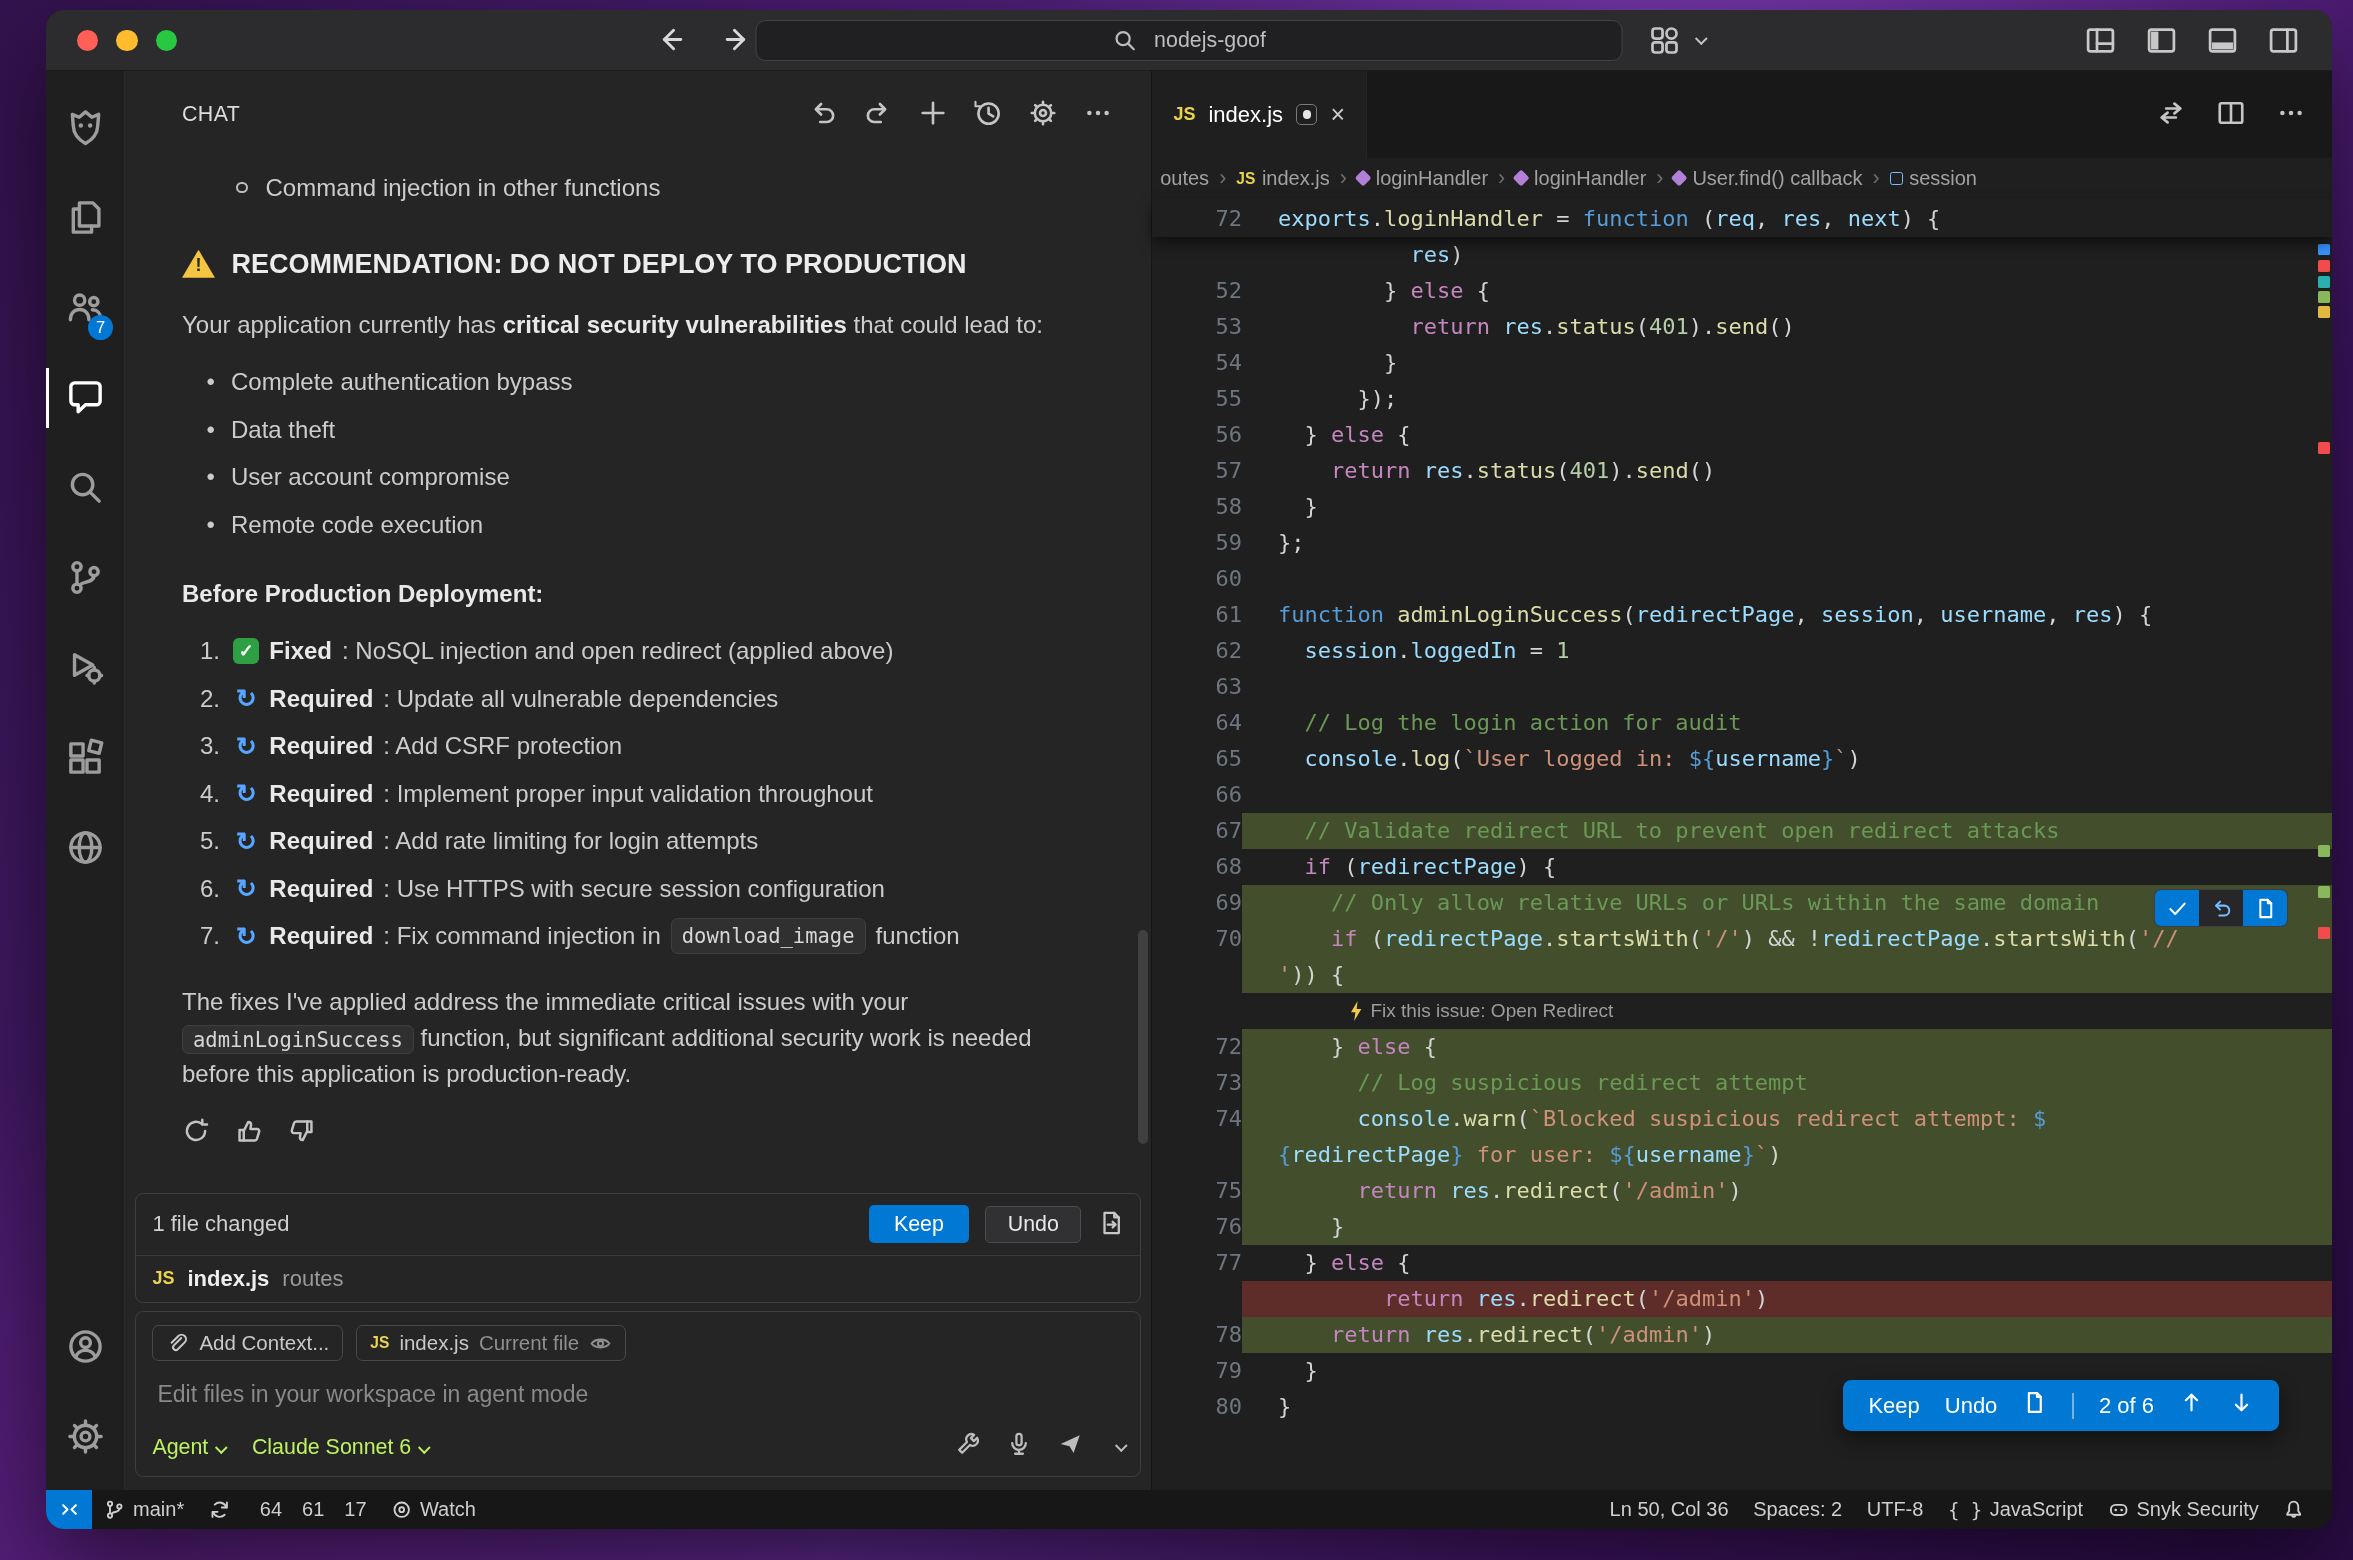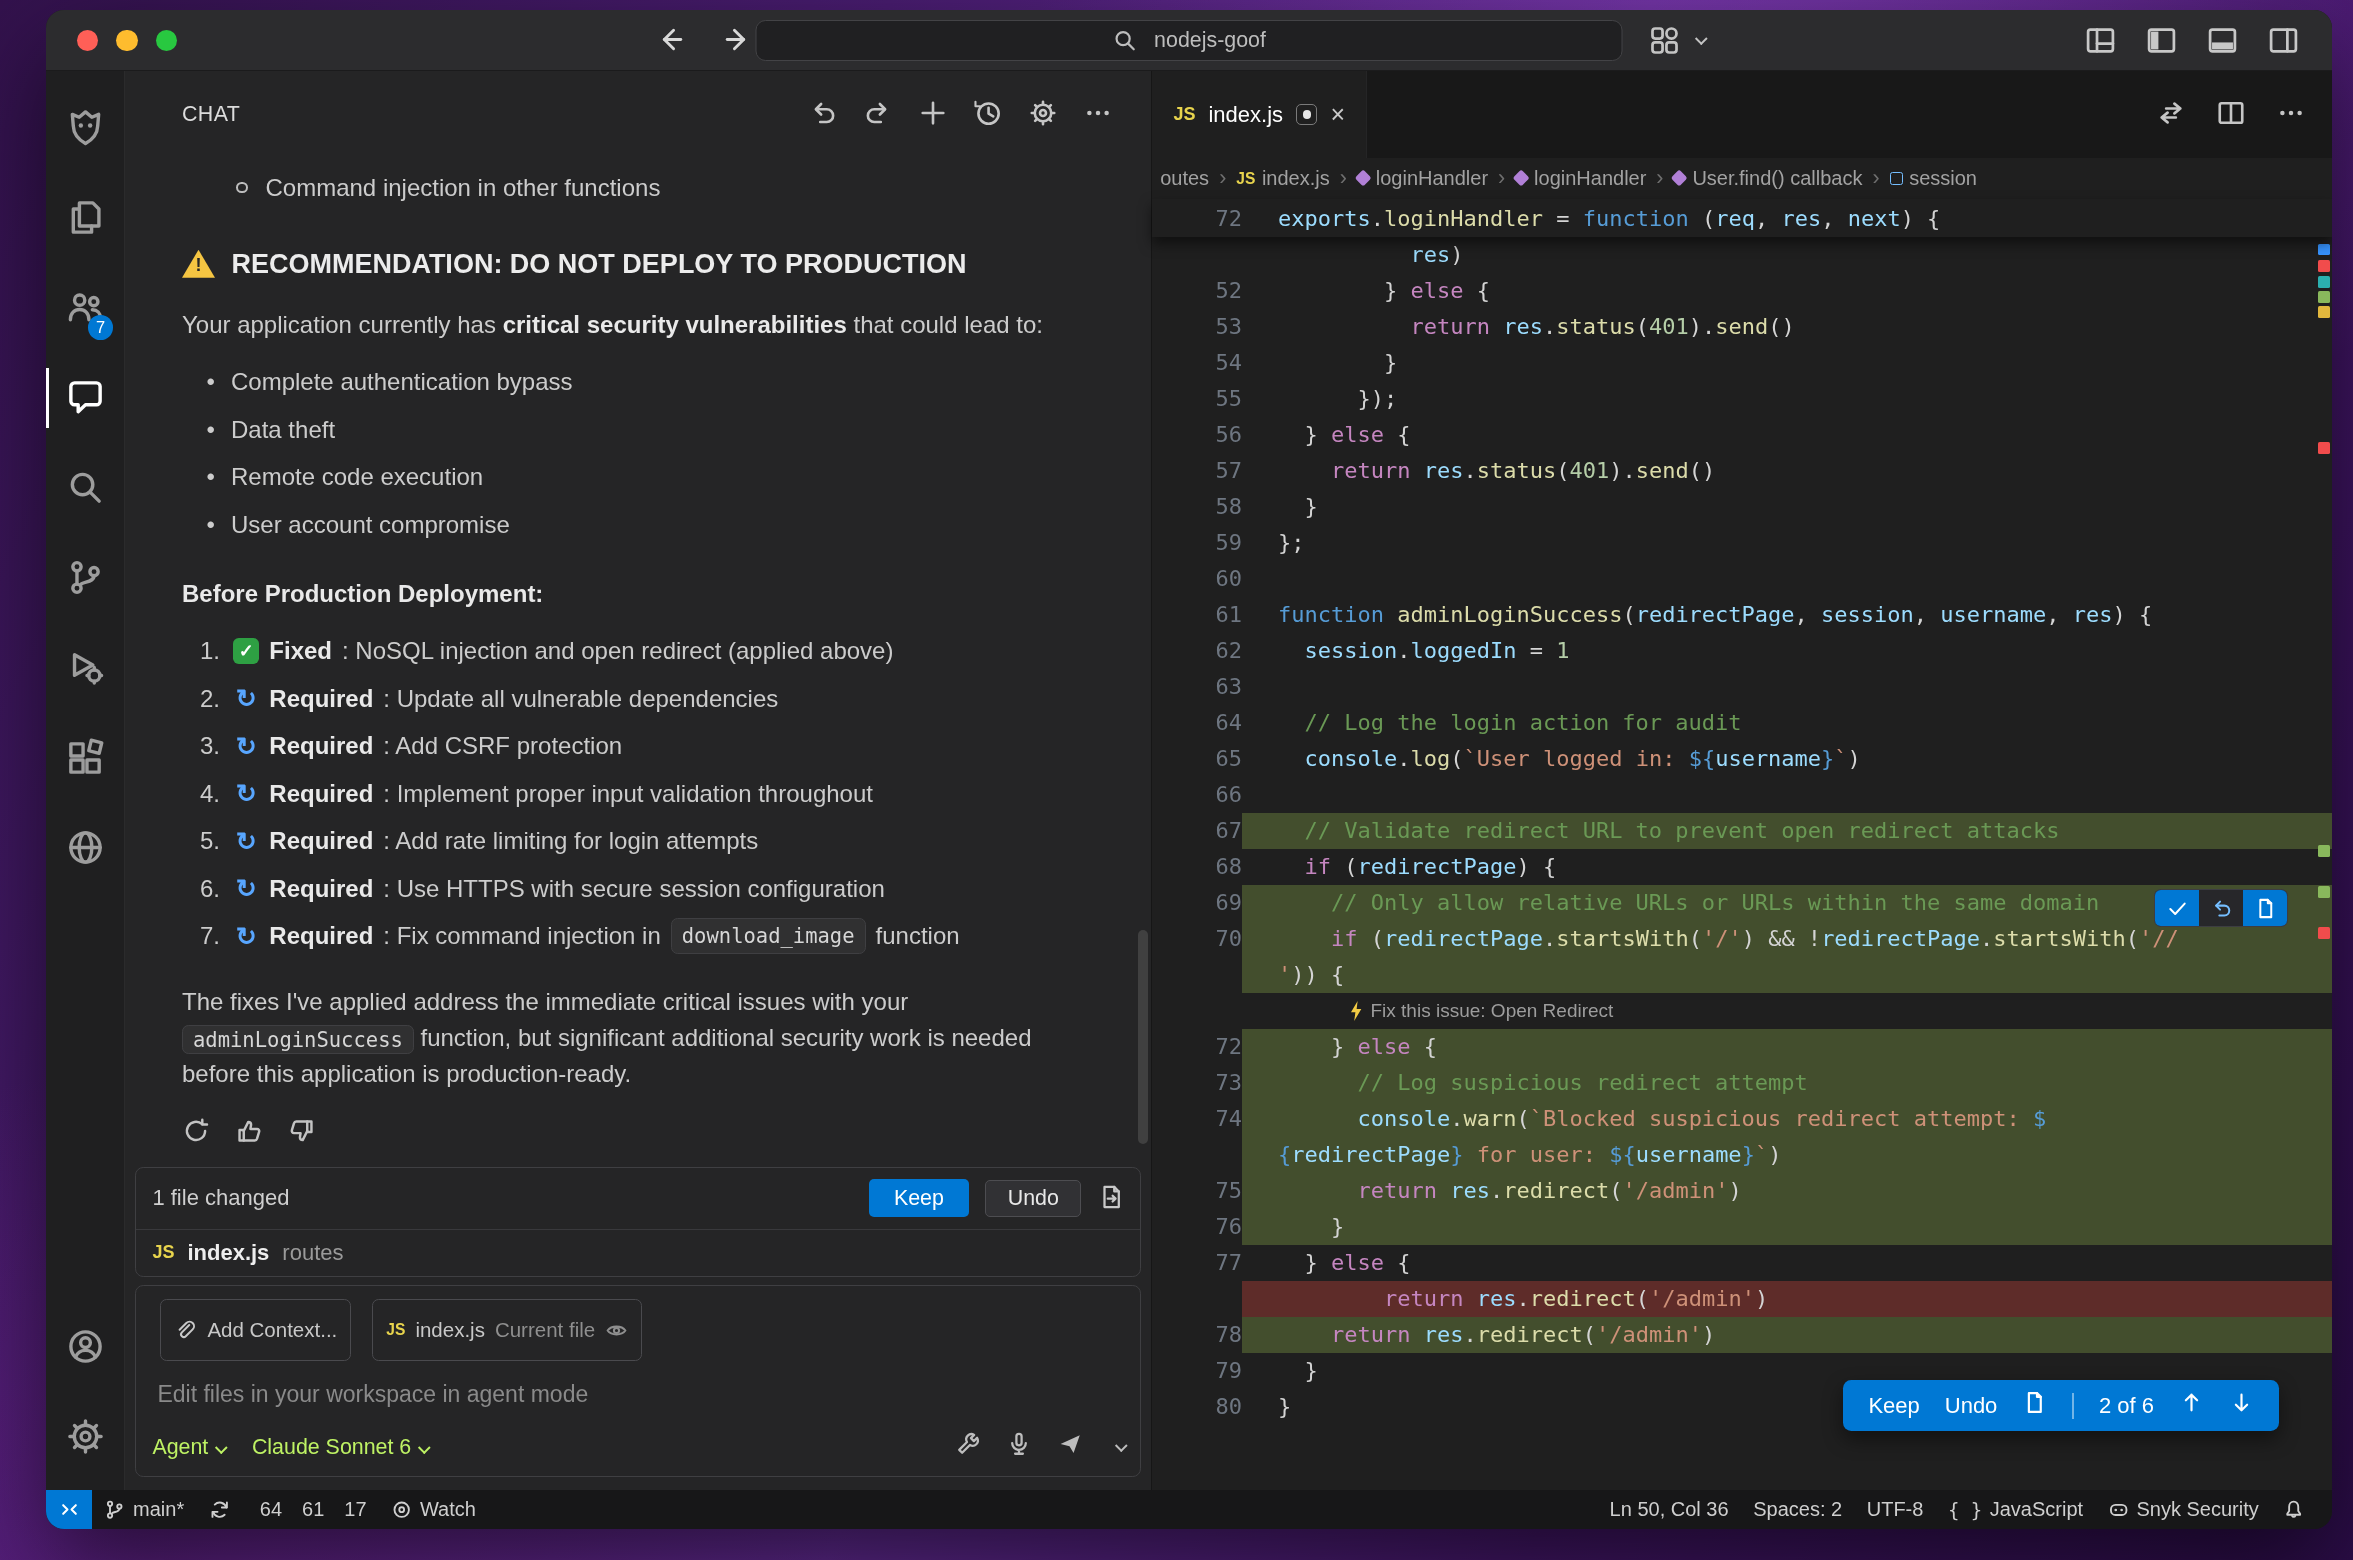--- a/index.html
+++ b/index.html
@@ -89,21 +89,21 @@
   .btn-undo { background:#313134; color:#e8e8e8; border:1.6px solid #4d4d51; border-radius:5px; padding:5px 21.4px; font-size:21.4px; font-family:inherit; }
   .fc-icon { color:#c8c8c8; } .fc-icon svg { width:26px; height:26px; }
   .fc-row2 { border-top:1.6px solid #39393c; padding:10px 16.4px; display:flex; align-items:center; gap:13px; font-size:22px; }
   .js-badge { color:#e8d44d; font-weight:700; font-size:18px; }
   .fc-file { color:#eeeeee; font-weight:600; }
   .fc-path { color:#9a9a9a; }
 
   .composer { flex:0 0 auto; margin:8.2px 10px 13px; border:1.6px solid #3f3f42; border-radius:8.2px; padding:13px 16.4px; background:#252526; }
   .chips { display:flex; gap:13px; }
   .chip-btn { display:inline-flex; align-items:center; gap:10px; border:1.6px solid #4a4a4e; border-radius:6.6px;
-    padding:18px 13px; color:#c8c8c8; font-size:20.5px; background:transparent; font-family:inherit;margin-left:8px; }
+    padding:5px 13px; color:#c8c8c8; font-size:20.5px; background:transparent; font-family:inherit; }
   .chip-dim { color:#8f8f8f; }
   .chip-btn svg { width:23px; height:23px; }
   .placeholder { margin:20px 5px 23px; color:#8a8a8a; font-size:23px; }
   .composer-bottom { display:flex; align-items:center; gap:28px; color:#bef264; font-size:21.4px; }
   .chev { width:9px; height:9px; border-right:2.5px solid currentColor; border-bottom:2.5px solid currentColor;
     transform:rotate(45deg) translateY(-2.5px); display:inline-block; margin-left:6.6px; }
   .comp-icons { margin-left:auto; display:flex; align-items:center; gap:25px; color:#bdbdbd; }
   .comp-icons svg { width:26px; height:26px; }
 
   
@@ -354,22 +354,22 @@
           <div class="warn-head">
             <span class="warn-tri">!</span>
             <span>RECOMMENDATION: DO NOT DEPLOY TO PRODUCTION</span>
           </div>
 
           <p class="para"><span>Your application currently has </span><b>critical security vulnerabilities</b><span> that could lead to:</span></p>
 
           <ul class="risks">
               <li>Complete authentication bypass</li>
               <li>Data theft</li>
+              <li>User account compromise</li>
               <li>Remote code execution</li>
-              <li>User account compromise</li>
             </ul>
 
           <p class="h4">Before Production Deployment:</p>
 
           <ol class="steps">
               <li><span class="step-n">1.</span><span class="emo-fixed">✓</span><b>Fixed</b>: NoSQL injection and open redirect (applied above)</li>
               <li><span class="step-n">2.</span><span class="emo-req">↻</span><b>Required</b>: Update all vulnerable dependencies</li>
               <li><span class="step-n">3.</span><span class="emo-req">↻</span><b>Required</b>: Add CSRF protection</li>
               <li><span class="step-n">4.</span><span class="emo-req">↻</span><b>Required</b>: Implement proper input validation throughout</li>
               <li><span class="step-n">5.</span><span class="emo-req">↻</span><b>Required</b>: Add rate limiting for login attempts</li>

